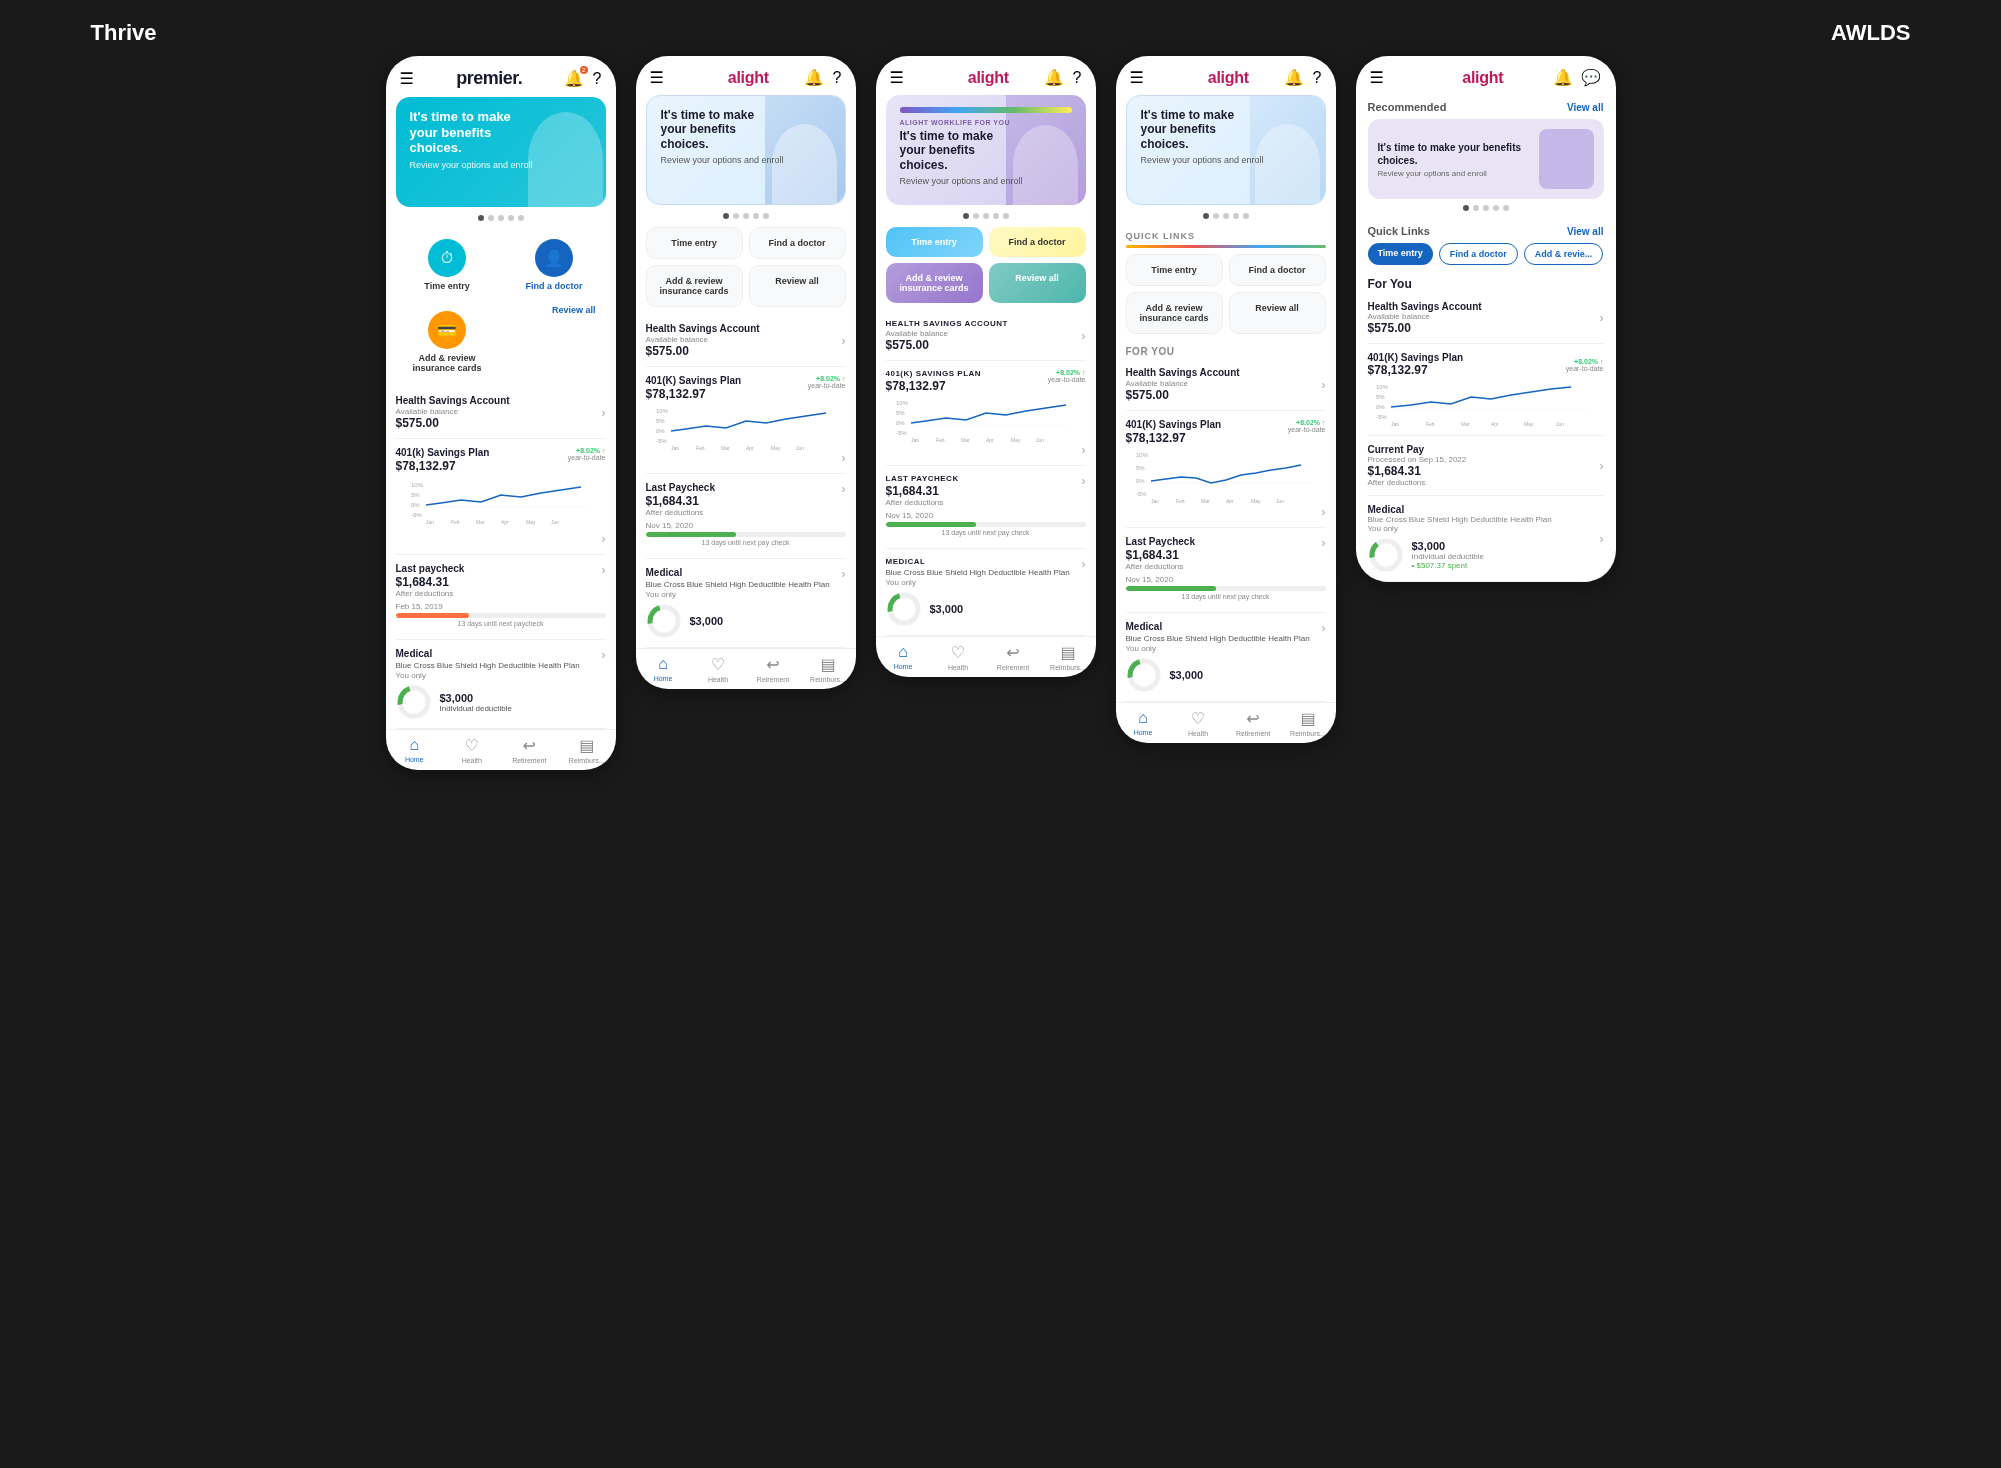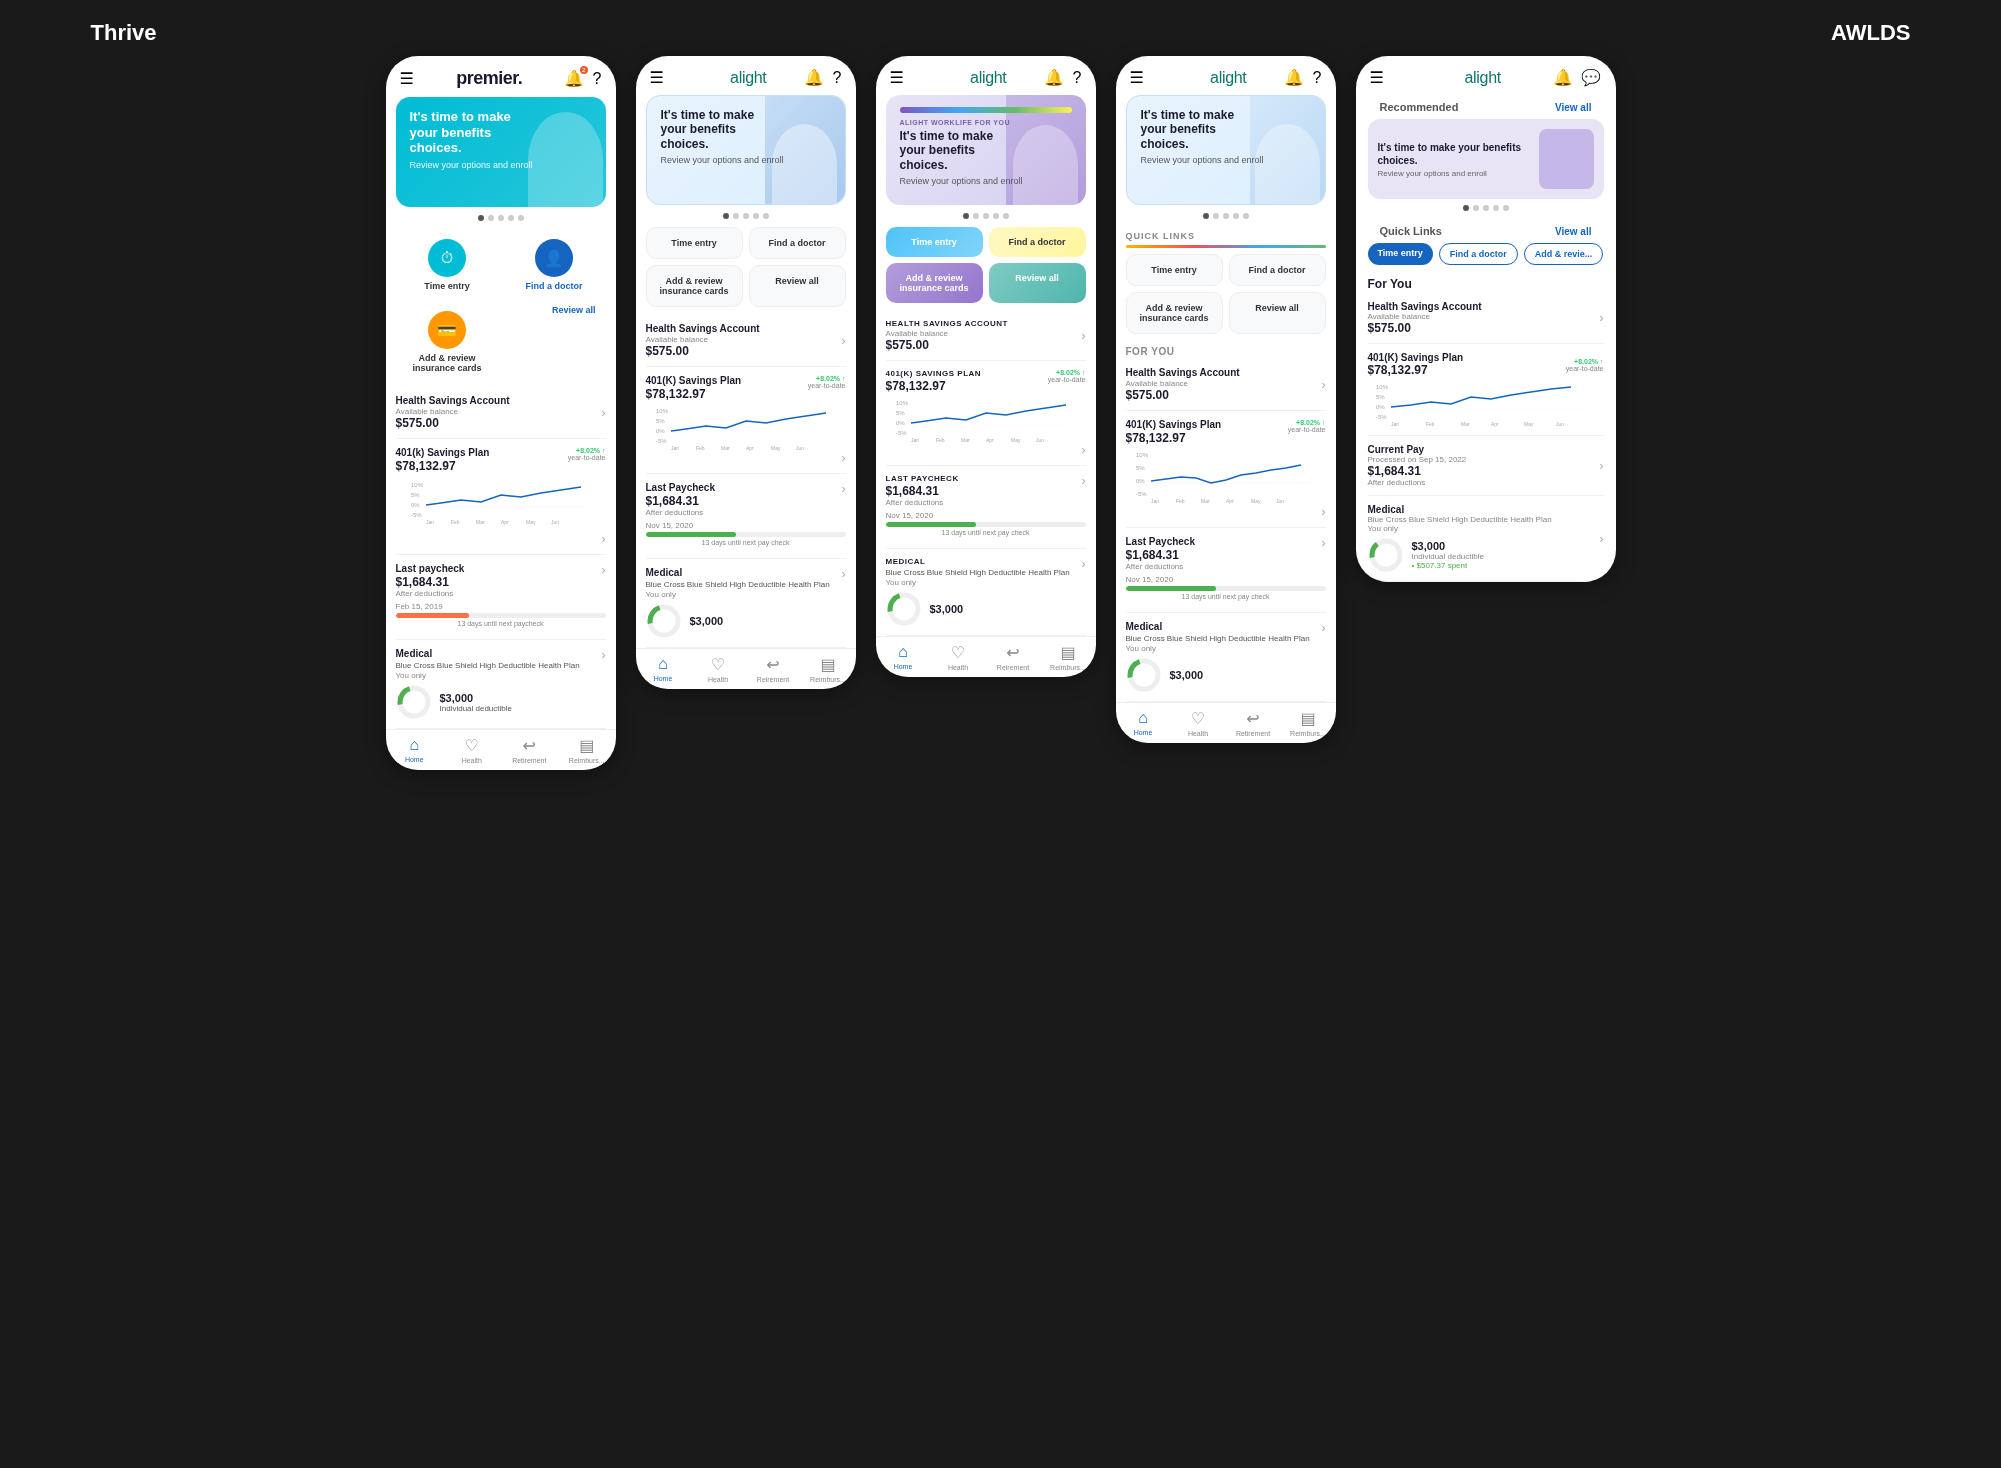--- a/index.html
+++ b/index.html
@@ -310,21 +310,21 @@
       font-size: 7px;
       color: #888;
     }
     .nav-label.active { color: #1565c0; }
 
     
     .awlds-section-header {
       display: flex;
       justify-content: space-between;
       align-items: center;
-      padding: 6px 24px;
+      padding: 6px 12px;
     }
     .awlds-section-label {
       font-size: 11px;
       font-weight: 600;
       color: #555;
     }
     .view-all-link {
       font-size: 10px;
       color: #1565c0;
       font-weight: 700;
@@ -382,22 +382,22 @@
     
     .hero-gradient-bar {
       height: 6px;
       background: linear-gradient(to right, #7e57c2, #42a5f5, #66bb6a, #ffee58);
       border-radius: 3px;
       margin-bottom: 6px;
     }
 
     .alight-logo {
       font-size: 16px;
-      font-weight: 400;
-      color: #0f766e;
+      font-weight: 700;
+      color: #be185d;
       letter-spacing: -0.3px;
       margin-left: 28px;
     }
 
     .phone-scroll {
       overflow-y: auto;
       flex: 1;
     }
     .phone-scroll::-webkit-scrollbar { display: none; }
 

